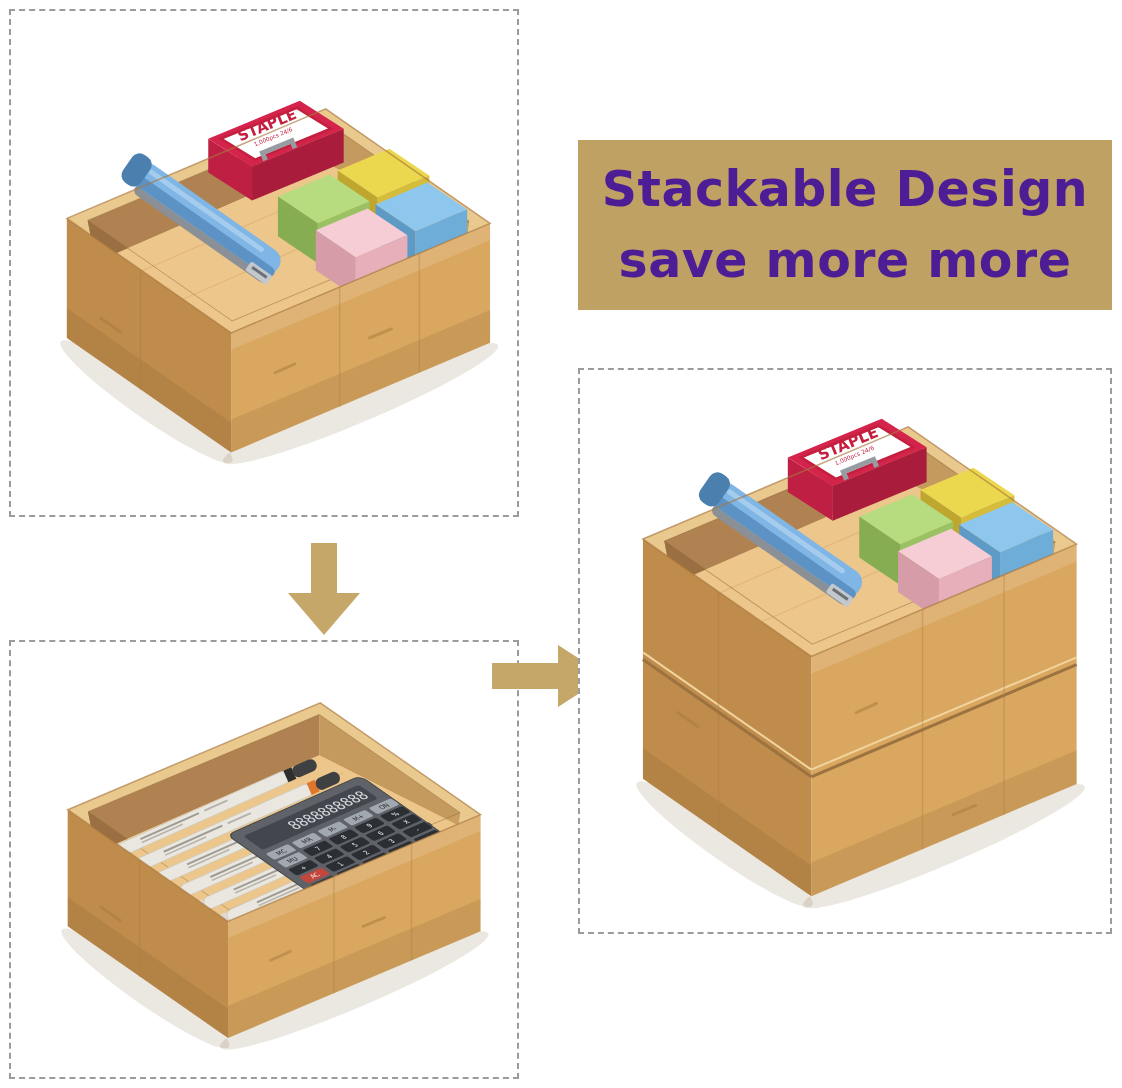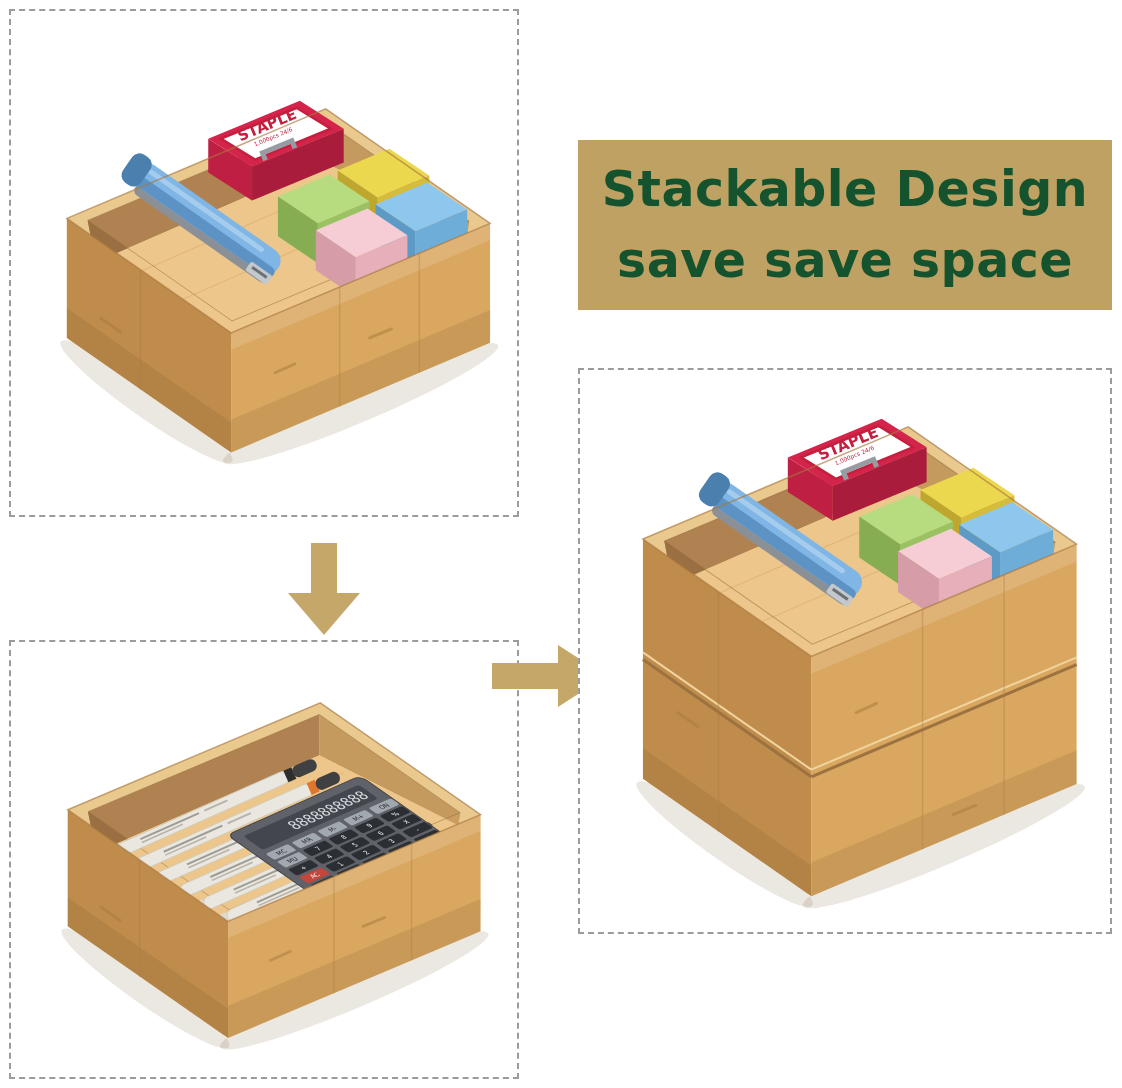--- a/index.html
+++ b/index.html
@@ -7,21 +7,21 @@
           font-family:"DejaVu Sans",sans-serif;}
   .panel{position:absolute;border:2px dashed var(--dash,#9b9b9b);background:#fff;box-sizing:border-box;}
   .panel-a{left:9px;top:9px;width:510px;height:508px;}
   .panel-b{left:9px;top:640px;width:510px;height:439px;}
   .panel-c{left:578px;top:368px;width:534px;height:566px;}
   .scene{position:absolute;}
   .scene-a{left:10px;top:58px;width:488px;}
   .scene-b{left:12px;top:22px;width:476px;}
   .scene-c{left:16px;top:16px;width:500px;}
   .banner{position:absolute;left:578px;top:140px;width:534px;height:170px;
-          background:var(--banner_bg,#bfa163);color:#14532d;font-weight:bold;text-align:center;
+          background:var(--banner_bg,#bfa163);color:#4c1d95;font-weight:bold;text-align:center;
           padding-top:14px;box-sizing:border-box;}
   .banner .line{display:block;font-size:49px;line-height:71px;letter-spacing:.5px;white-space:nowrap;}
   .arrow{position:absolute;}
   .arrow-down{left:288px;top:543px;}
   .arrow-right{left:492px;top:637px;}
   .arrow-shape{fill:var(--arrow,#c5a76a);}
 
   svg text{font-family:"DejaVu Sans",sans-serif;}
   .rim{fill:var(--bamboo_rim,#eac98f);}
   .rim-edge{fill:none;stroke:var(--bamboo_edge,#a8763d);stroke-width:1.5;opacity:.65;}
@@ -287,21 +287,21 @@
         <line class="grain-dash" x1="255" y1="305" x2="275" y2="296"></line>
         <line class="grain-dash" x1="350" y1="270" x2="372" y2="261"></line>
         <line class="grain-dash" x1="80" y1="250" x2="100" y2="264"></line>
         <polygon class="rim-edge" points="46,150 306,40 471,155 211,265"></polygon>
       </g>
     </svg>
   </div>
 
   <div class="banner">
     <span class="line">Stackable Design</span>
-    <span class="line">save save space</span>
+    <span class="line">save more more</span>
   </div>
 
   <svg class="arrow arrow-down" width="72" height="92" viewBox="0 0 72 92">
     <rect class="arrow-shape" x="23" y="0" width="26" height="52"></rect>
     <polygon class="arrow-shape" points="0,50 72,50 36,92"></polygon>
   </svg>
   <svg class="arrow arrow-right" width="114" height="78" viewBox="0 0 114 78">
     <rect class="arrow-shape" x="0" y="26" width="68" height="26"></rect>
     <polygon class="arrow-shape" points="66,8 114,39 66,70"></polygon>
   </svg>

